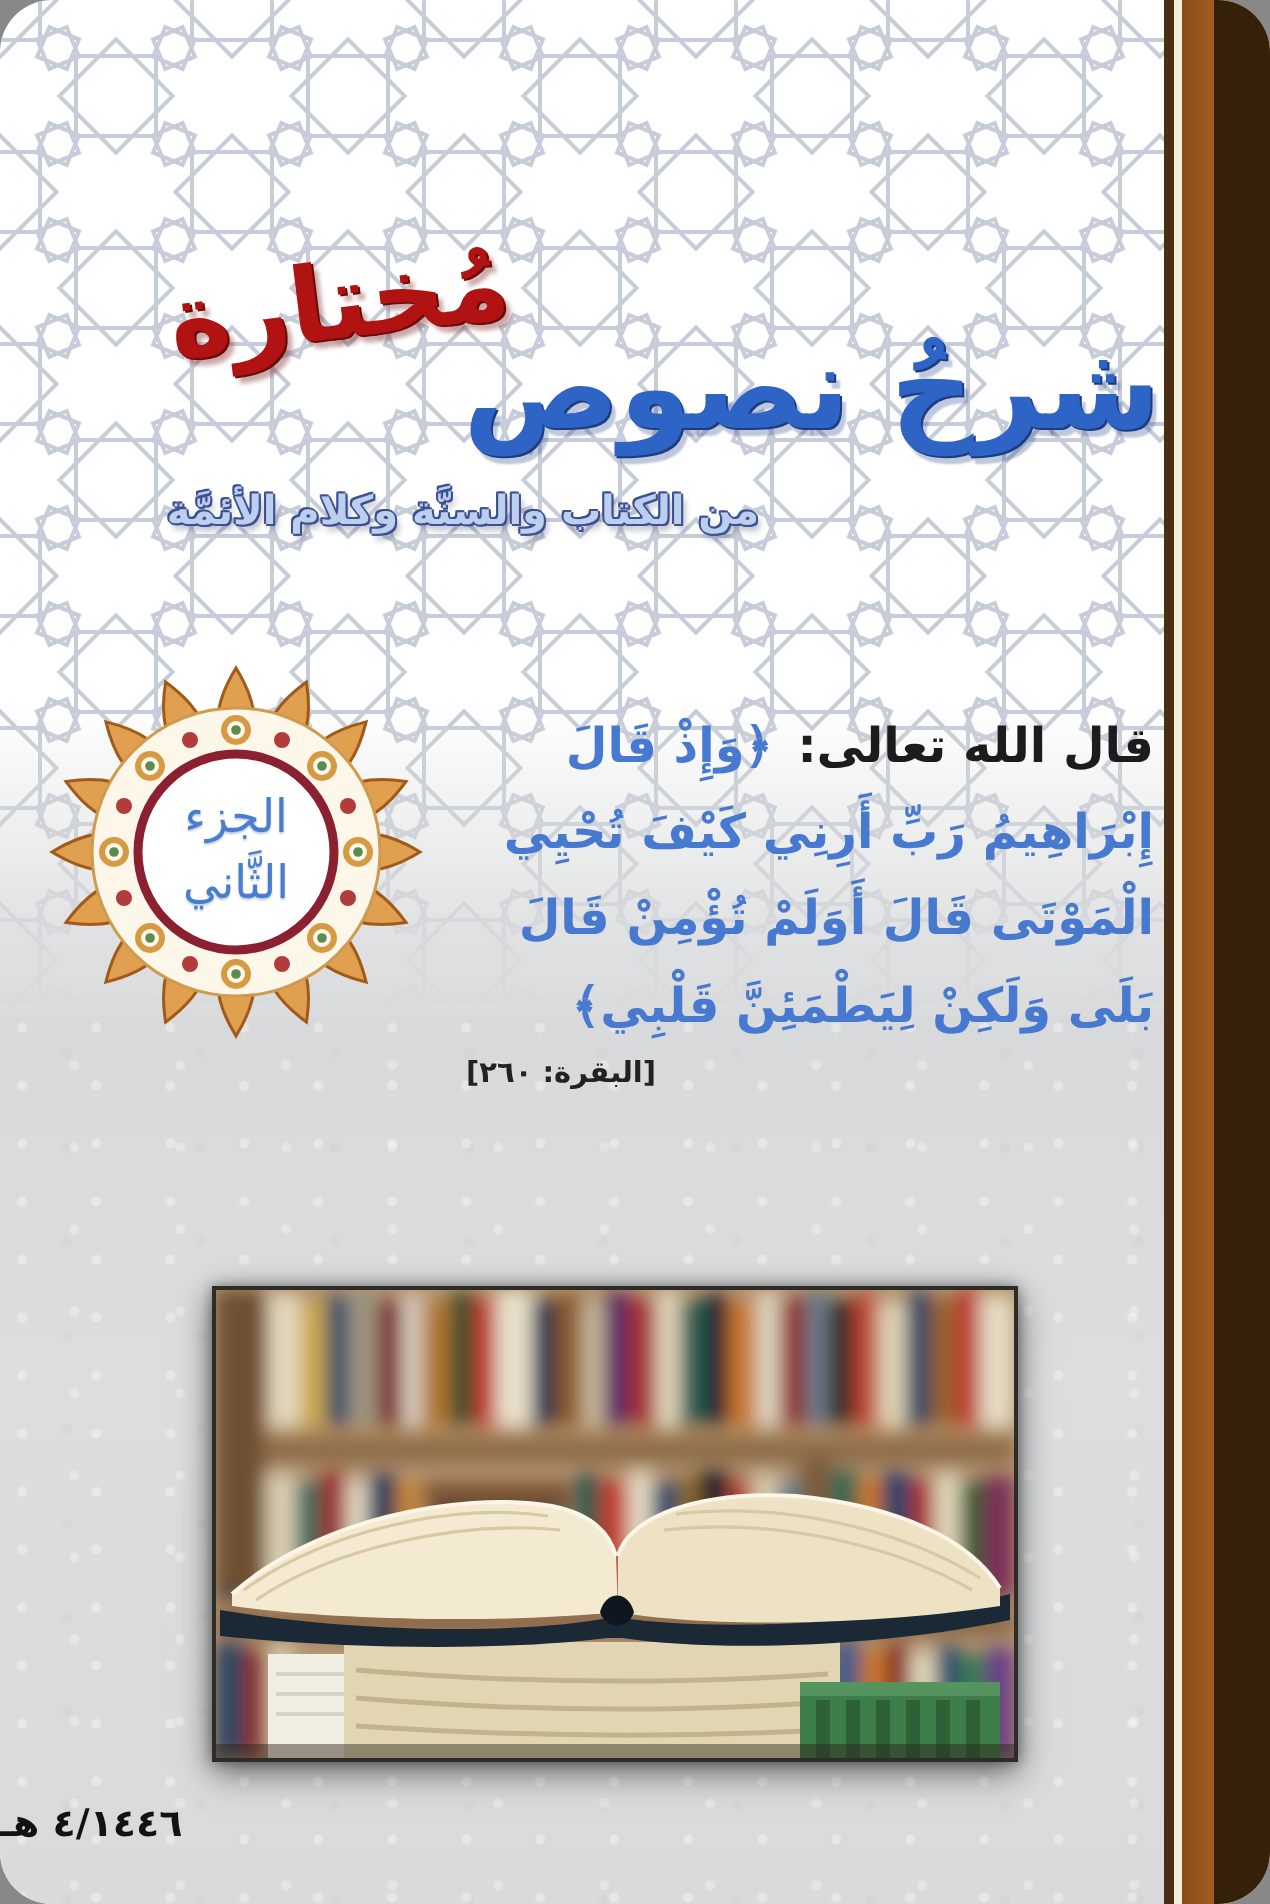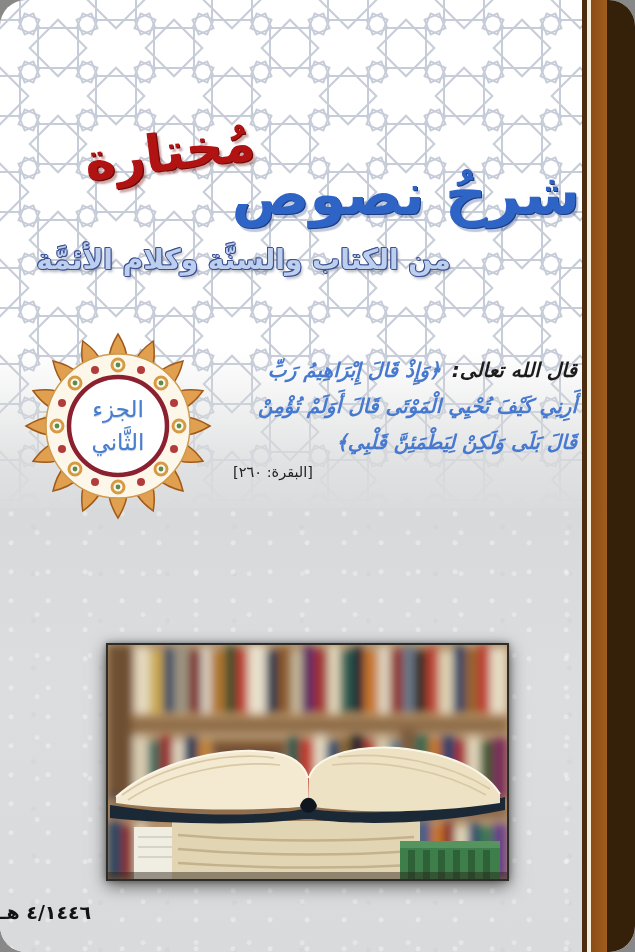--- a/index.html
+++ b/index.html
@@ -37,39 +37,39 @@
     font-size:58px;font-weight:bold;color:#2d64c6;white-space:nowrap;
     text-shadow:3px 4px 1px rgba(39,70,140,.30), 1px 1px 0 #1a3a7a;
   }
   .title-accent{
     position:absolute;left:4px;top:-16px;
     font-size:52px;font-weight:bold;color:#b01311;white-space:nowrap;
     transform:rotate(-7deg);
     text-shadow:3px 4px 2px rgba(100,12,8,.35), 1px 1px 0 #6d0c0a;
   }
   .subtitle{
-    position:absolute;top:243px;left:12px;width:463px;text-align:center;direction:rtl;
-    font-size:28px;font-weight:bold;color:#bdcfee;white-space:nowrap;
+    position:absolute;top:243px;left:0;width:463px;text-align:center;direction:rtl;
+    font-size:20px;font-weight:bold;color:#bdcfee;white-space:nowrap;
     text-shadow:-1px 0 #3d5191,1px 0 #3d5191,0 -1px #3d5191,0 1px #3d5191,
                 -1px -1px #3d5191,1px 1px #3d5191,2px 3px 3px rgba(20,30,60,.30);
   }
   
   .badge{position:absolute;left:24px;top:332px;width:188px;height:188px;}
   .badge svg{position:absolute;inset:0;}
   .badge-text{
     position:absolute;inset:0;display:flex;flex-direction:column;
     align-items:center;justify-content:center;direction:rtl;
     color:#477ecf;font-weight:normal;font-size:23px;line-height:1.45;text-align:center;
     text-shadow:0 1px 1px rgba(30,60,120,.25);
   }
   
   .verse{position:absolute;top:352px;right:58px;width:344px;direction:rtl;text-align:right;}
-  .verse-body{font-size:20px;line-height:1.8;font-weight:bold;color:#4679cf;font-style:italic;}
+  .verse-body{font-size:24px;line-height:1.8;font-weight:bold;color:#4679cf;}
   .verse-intro{color:#1c1c1c;font-weight:bold;padding-left:4px;}
-  .verse-ref{margin-top:4px;text-align:left;font-size:14.5px;font-weight:normal;color:#222;}
+  .verse-ref{margin-top:4px;text-align:left;font-size:14.5px;font-weight:bold;color:#222;}
   
   .author{position:absolute;top:498px;left:0;width:582px;text-align:center;direction:rtl;color:#1a1a1a;}
   .author .role{font-size:21px;font-weight:bold;margin:0 0 17px 0;}
   .author .name{font-size:23px;font-weight:bold;color:#1c3ea6;margin:0 0 19px 0;}
   .author .position{font-size:17.5px;font-weight:bold;margin:0 0 16px 0;}
   .author .university{font-size:17.5px;font-weight:bold;margin:0;}
   
   .photo{
     position:absolute;left:106px;top:643px;width:399px;height:234px;
     border:2px solid #2e2c28;box-shadow:0 5px 16px rgba(0,0,0,.55),0 0 6px rgba(0,0,0,.35);

